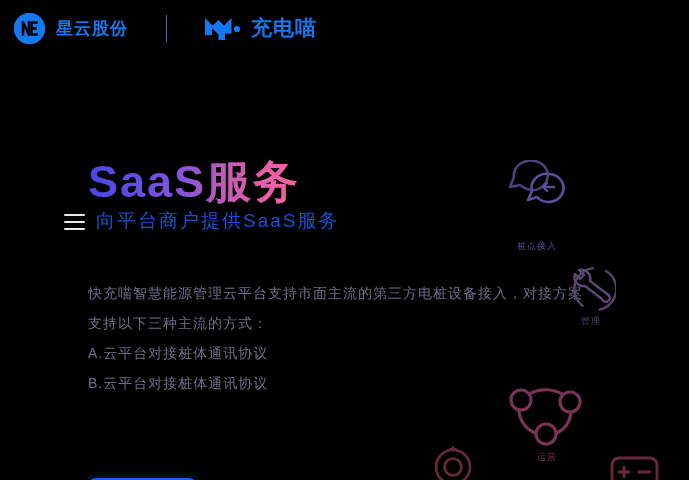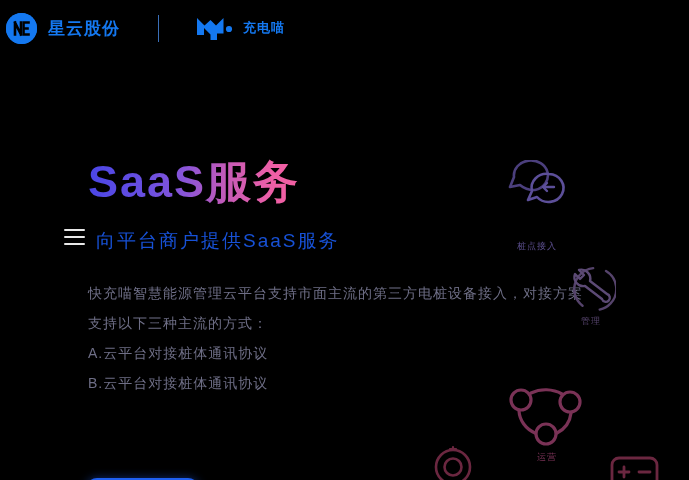--- a/index.html
+++ b/index.html
@@ -18,21 +18,21 @@
   }
 
   
   #header {
     position: absolute;
     left: 0; top: 0;
     width: 689px;
     height: 56px;
     display: flex;
     align-items: center;
-    padding-left: 6px;
+    padding-left: 14px;
     box-sizing: border-box;
     background: #000000;
   }
   .brand {
     display: flex;
     align-items: center;
   }
   .logo-circle {
     width: 31px;
     height: 31px;
@@ -59,21 +59,21 @@
     margin: 0 36px 0 38px;
     flex: 0 0 auto;
   }
   .brand2 {
     display: flex;
     align-items: center;
   }
   .catmark { display:block; flex:0 0 auto; }
   .brand2-name {
     margin-left: 8px;
-    font-size: 13px;
+    font-size: 21px;
     font-weight: bold;
     color: #1478f0;
     letter-spacing: 1px;
     white-space: nowrap;
   }
 
   
   #hero {
     position: absolute;
     left: 4px; top: 56px;
@@ -93,22 +93,21 @@
     -webkit-background-clip: text;
     background-clip: text;
     -webkit-text-fill-color: transparent;
     color: transparent;
   }
   #subtitle-row {
     position: absolute;
     left: 60px;
     top: 152px;
     display: flex;
-    align-items: flex-start;
-    margin-top: 20px;
+    align-items: center;
   }
   .hamburger {
     width: 21px;
     display: flex;
     flex-direction: column;
     justify-content: center;
     gap: 5px;
     flex: 0 0 auto;
     margin-right: 11px;
     margin-top: 1px;

